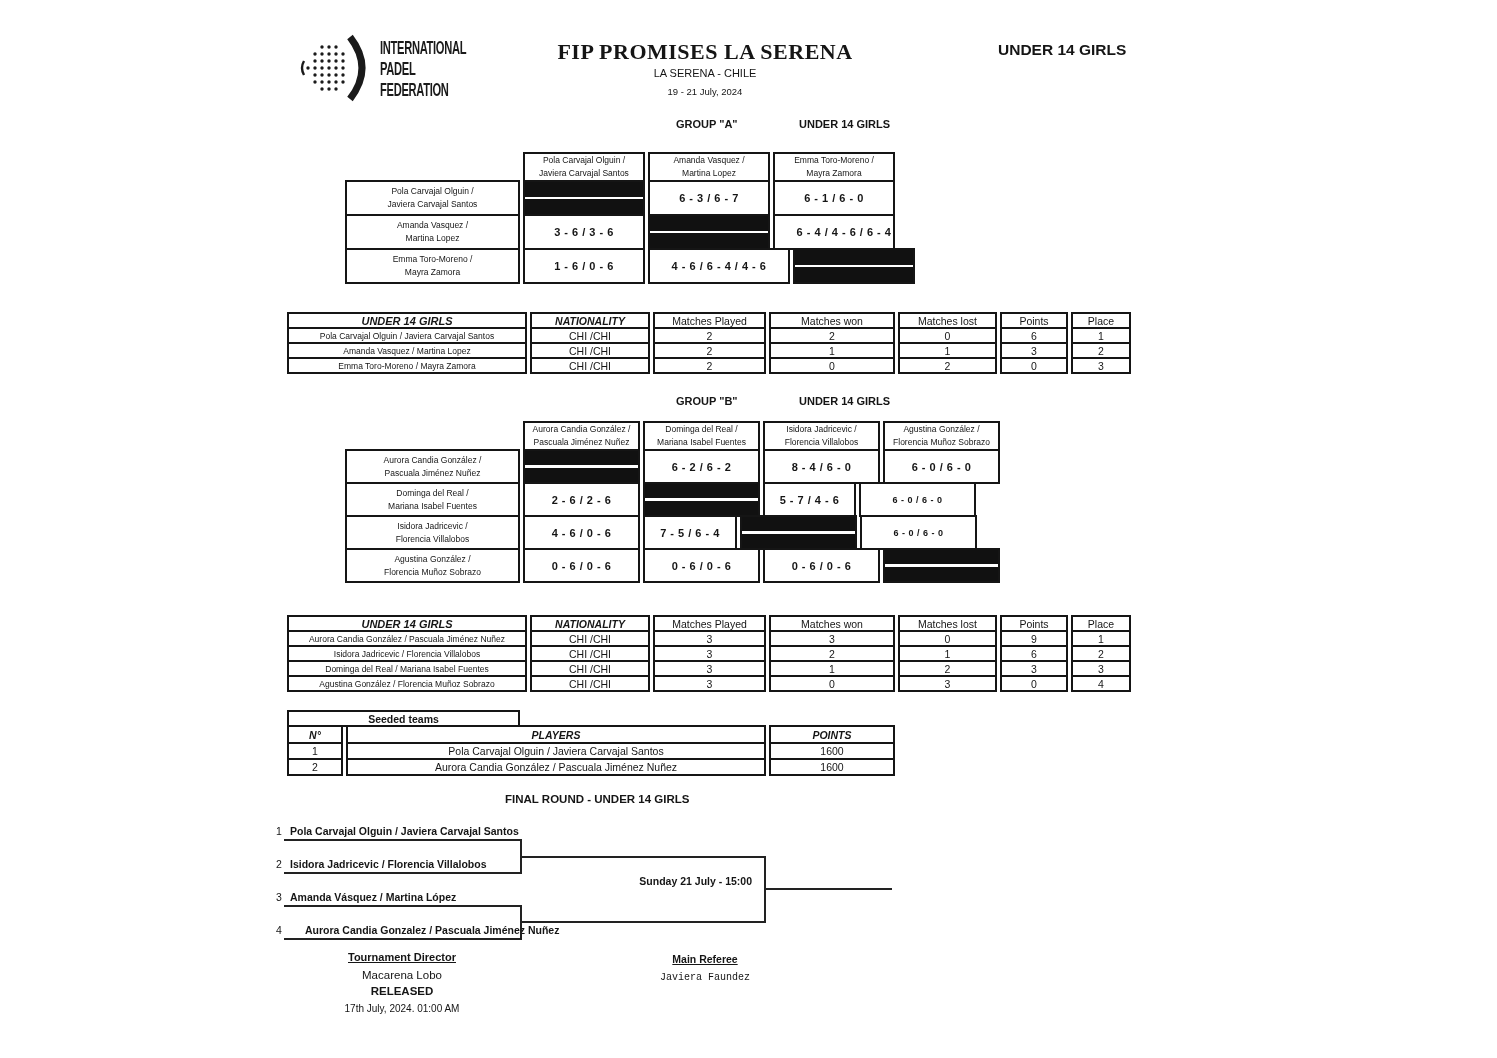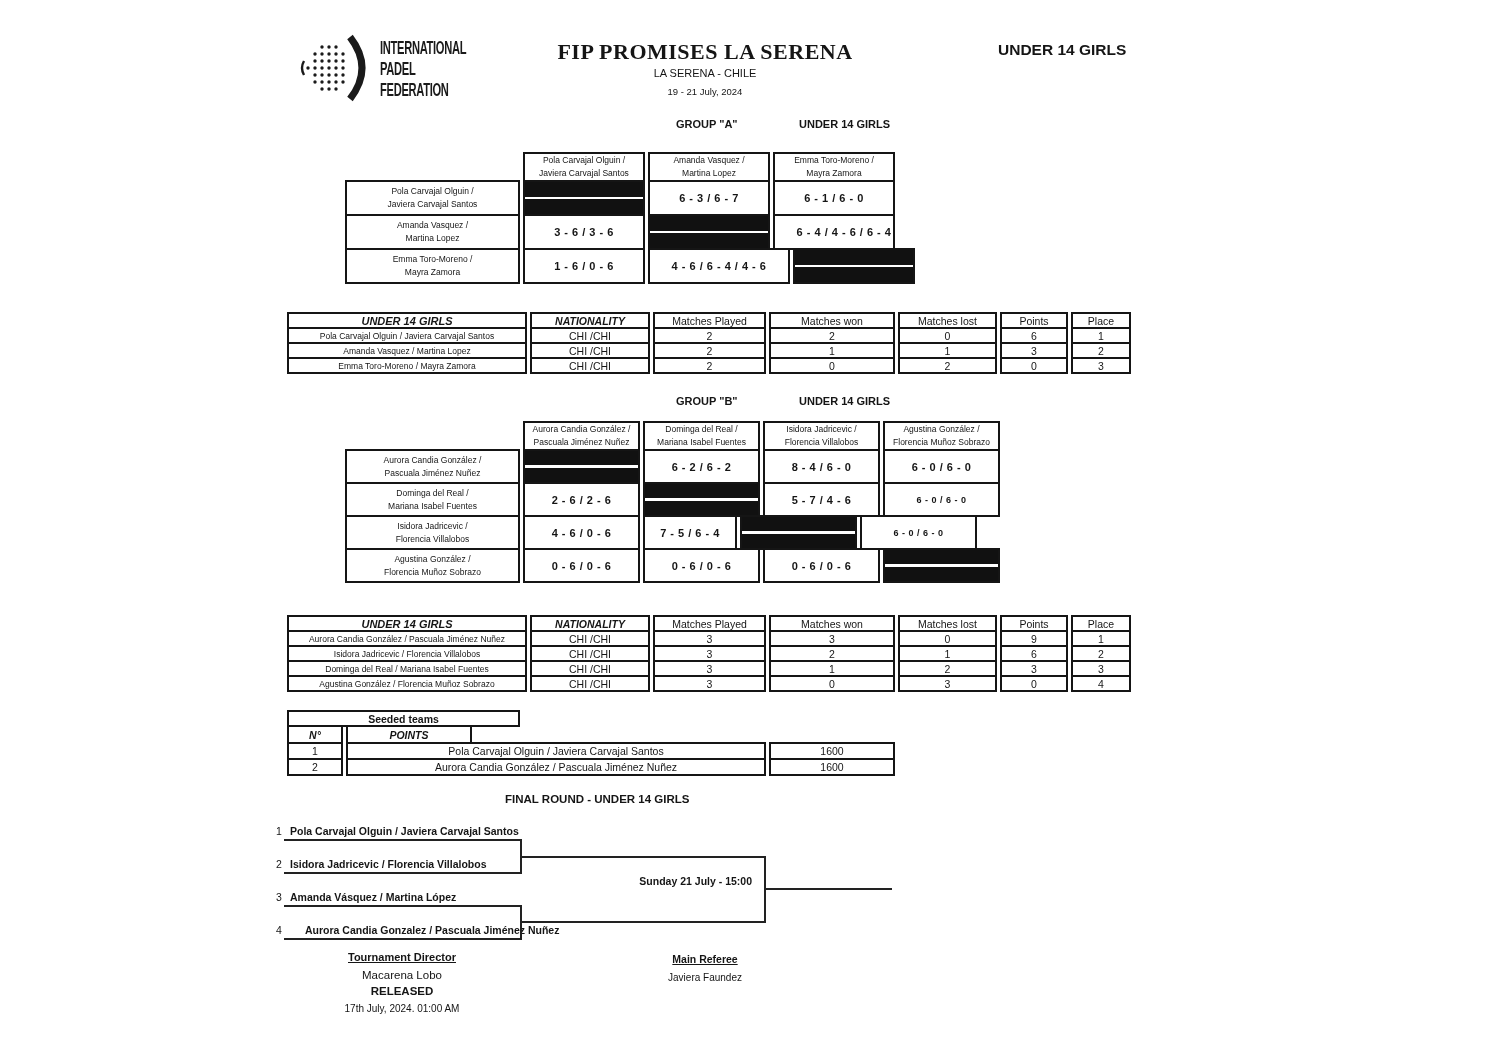--- a/index.html
+++ b/index.html
@@ -225,21 +225,21 @@
       <div class="cell score" style="width:117px;">8 - 4 / 6 - 0</div>
       <div class="cell score" style="width:117px;">6 - 0 / 6 - 0</div>
     </div>
     <div class="row" style="height:35px;">
       <div class="cell mlabel" style="width:175px;">
         <div>Dominga del Real /</div>
           <div>Mariana Isabel Fuentes</div>
         </div>
       <div class="cell score" style="width:117px;">2 - 6 / 2 - 6</div>
       <div class="cell blk" style="width:117px;"></div>
-      <div class="cell score" style="width:117px;">5 - 7 / 4 - 6</div>
+      <div class="cell score" style="width:93px;">5 - 7 / 4 - 6</div>
       <div class="cell score sm" style="width:117px;">6 - 0 / 6 - 0</div>
     </div>
     <div class="row" style="height:35px;">
       <div class="cell mlabel" style="width:175px;">
         <div>Isidora Jadricevic /</div>
           <div>Florencia Villalobos</div>
         </div>
       <div class="cell score" style="width:117px;">4 - 6 / 0 - 6</div>
       <div class="cell score" style="width:94px;">7 - 5 / 6 - 4</div>
       <div class="cell blk" style="width:117px;"></div>
@@ -302,20 +302,21 @@
       <div class="cell sval" style="width:99px;">3</div>
       <div class="cell sval" style="width:68px;">0</div>
       <div class="cell sval" style="width:60px;">4</div>
     </div>
   </div>
 
   <div class="cell b" style="position:absolute;left:287px;top:710px;width:233px;height:17px;font-size:10.5px;margin:0;">Seeded teams</div>
   <div class="tbl" style="left:287px;top:725px;">
     <div class="row" style="height:19px;">
       <div class="cell sh2" style="width:56px;">N°</div>
+      <div class="cell sh2" style="width:420px;">PLAYERS</div>
       <div class="cell sh2" style="width:126px;">POINTS</div>
     </div>
     <div class="row" style="height:18px;">
       <div class="cell sval" style="width:56px;">1</div>
       <div class="cell sval" style="width:420px;">Pola Carvajal Olguin / Javiera Carvajal Santos</div>
       <div class="cell sval" style="width:126px;">1600</div>
     </div>
     <div class="row" style="height:18px;">
       <div class="cell sval" style="width:56px;">2</div>
       <div class="cell sval" style="width:420px;">Aurora Candia González / Pascuala Jiménez Nuñez</div>
@@ -346,15 +347,15 @@
   <div class="hline" style="left:520px;top:921px;width:246px;"></div>
   <div class="vline" style="left:764px;top:856px;height:67px;"></div>
   <div class="hline" style="left:764px;top:888px;width:128px;"></div>
 
   <div class="t b c u" style="left:302px;top:951px;width:200px;font-size:11px;">Tournament Director</div>
   <div class="t c" style="left:302px;top:969px;width:200px;font-size:11.5px;">Macarena Lobo</div>
   <div class="t b c" style="left:302px;top:985px;width:200px;font-size:11.5px;">RELEASED</div>
   <div class="t c" style="left:302px;top:1003px;width:200px;font-size:10px;">17th July, 2024. 01:00 AM</div>
 
   <div class="t b c u" style="left:605px;top:953px;width:200px;font-size:10.5px;">Main Referee</div>
-  <div class="t c" style="left:605px;top:972px;width:200px;font-size:10px;">Javiera Faundez</div>
+  <div class="t c" style="left:605px;top:972px;width:200px;font-size:10px;font-family:Liberation Mono, monospace;">Javiera Faundez</div>
 
 </div>
 
 </body></html>

